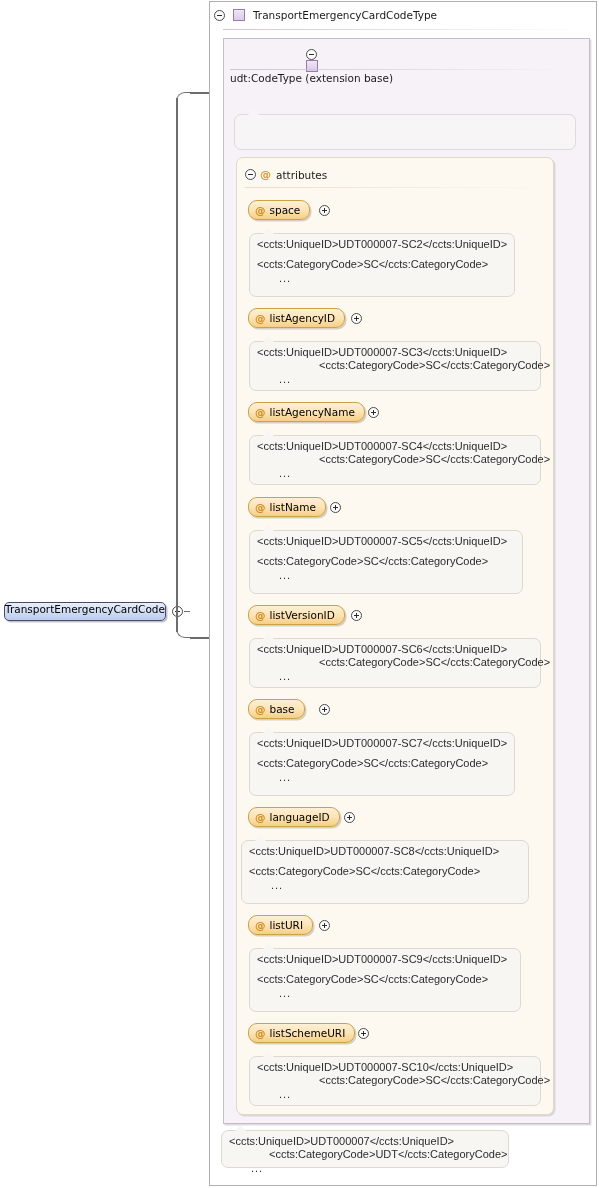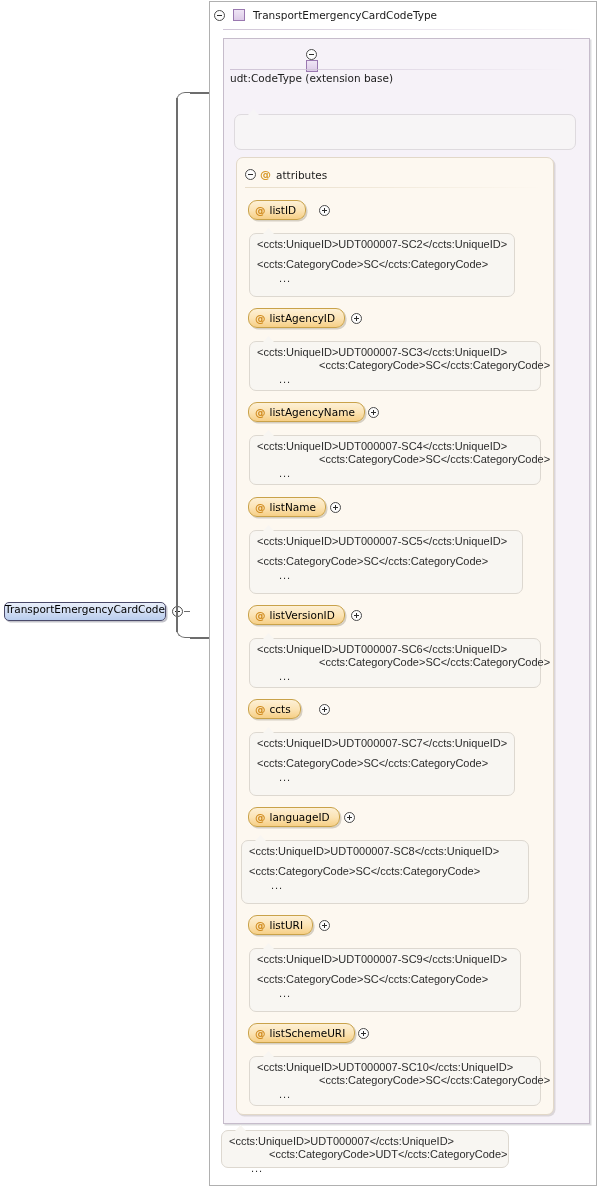--- a/index.html
+++ b/index.html
@@ -230,21 +230,21 @@
     <div class="attrs-head">
       <span class="minus-circle" style="position:relative; left:0; top:0; flex:0 0 auto;"></span>
       <span class="at-glyph">@</span>
       <span>attributes</span>
     </div>
     <div class="attrs-divider"></div>
   </div>
 
   <div class="attr-node" style="left:248px; top:200px;">
     <span class="at-glyph">@</span>
-    <span>listID</span>
+    <span>space</span>
   </div>
   <div class="plus-circle" style="left:319px; top:205px;"></div>
   <div class="anno" style="left:249px; top:233px; width:266px; height:64px;">
     <span class="tail"></span>
     <span class="l1">&lt;ccts:UniqueID&gt;UDT000007-SC2&lt;/ccts:UniqueID&gt;</span>
     <span class="l2">&lt;ccts:CategoryCode&gt;SC&lt;/ccts:CategoryCode&gt;</span>
     <span class="l3">...</span>
   </div>
 
   <div class="attr-node" style="left:248px; top:308px;">
@@ -290,21 +290,21 @@
   <div class="plus-circle" style="left:351px; top:610px;"></div>
   <div class="anno" style="left:249px; top:638px; width:292px; height:50px;">
     <span class="tail"></span>
     <span class="l1">&lt;ccts:UniqueID&gt;UDT000007-SC6&lt;/ccts:UniqueID&gt;</span>
     <span class="l2 ind">&lt;ccts:CategoryCode&gt;SC&lt;/ccts:CategoryCode&gt;</span>
     <span class="l3">...</span>
   </div>
 
   <div class="attr-node" style="left:248px; top:699px;">
     <span class="at-glyph">@</span>
-    <span>ccts</span>
+    <span>base</span>
   </div>
   <div class="plus-circle" style="left:319px; top:704px;"></div>
   <div class="anno" style="left:249px; top:732px; width:266px; height:64px;">
     <span class="tail"></span>
     <span class="l1">&lt;ccts:UniqueID&gt;UDT000007-SC7&lt;/ccts:UniqueID&gt;</span>
     <span class="l2">&lt;ccts:CategoryCode&gt;SC&lt;/ccts:CategoryCode&gt;</span>
     <span class="l3">...</span>
   </div>
 
   <div class="attr-node" style="left:248px; top:807px;">

